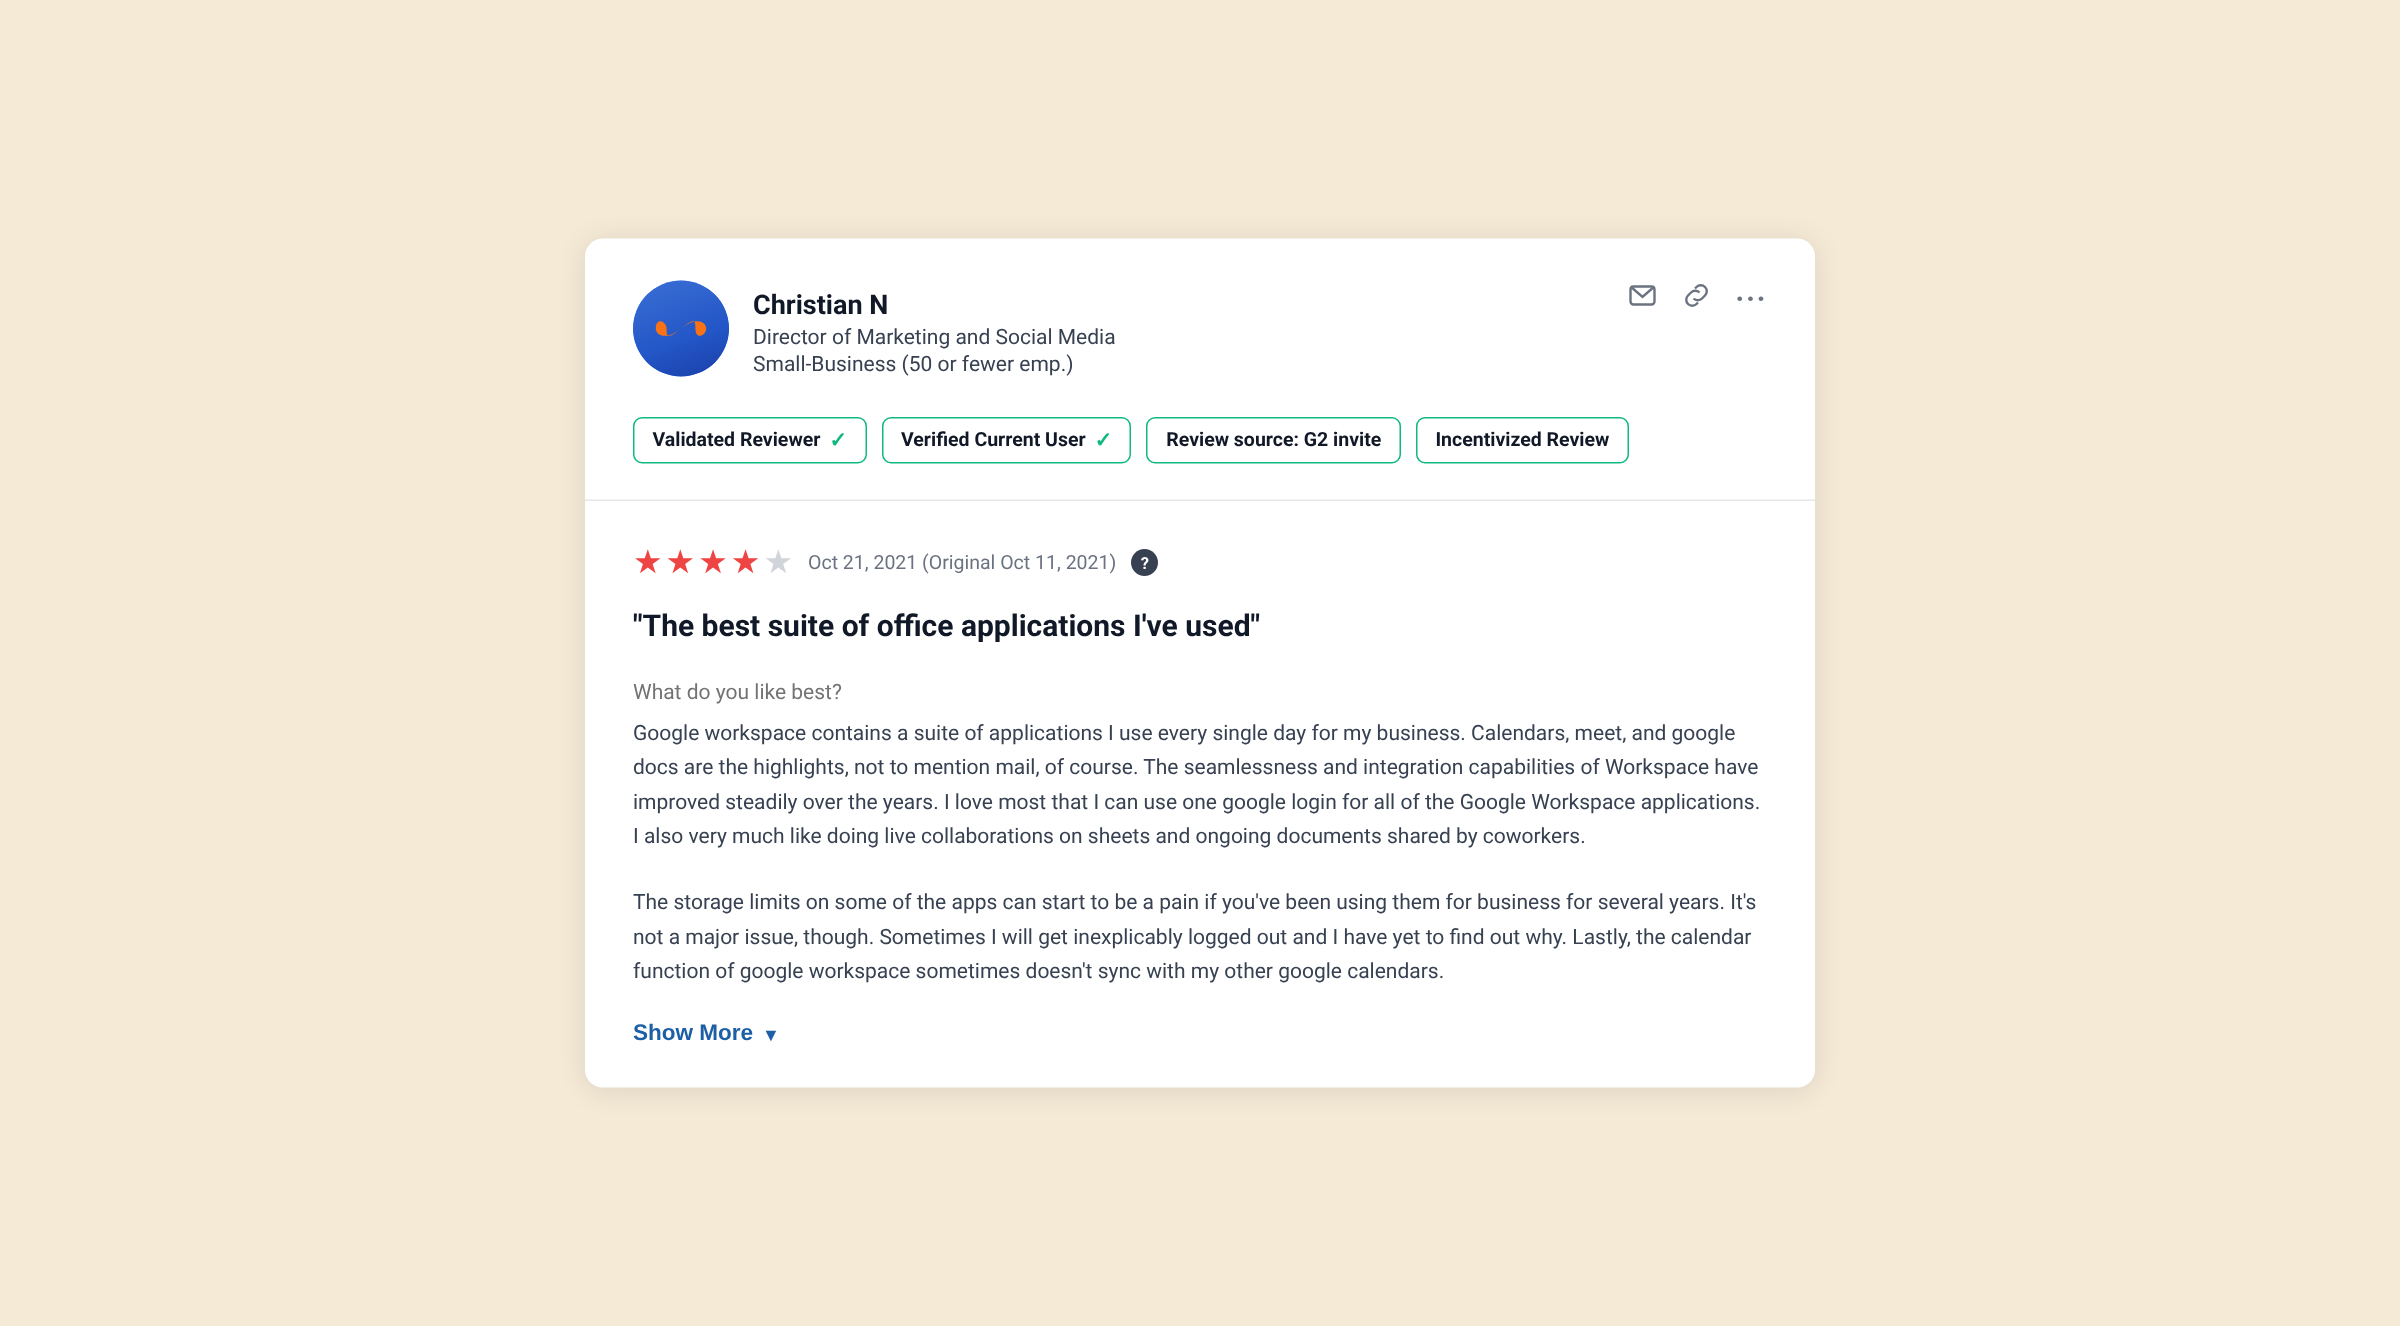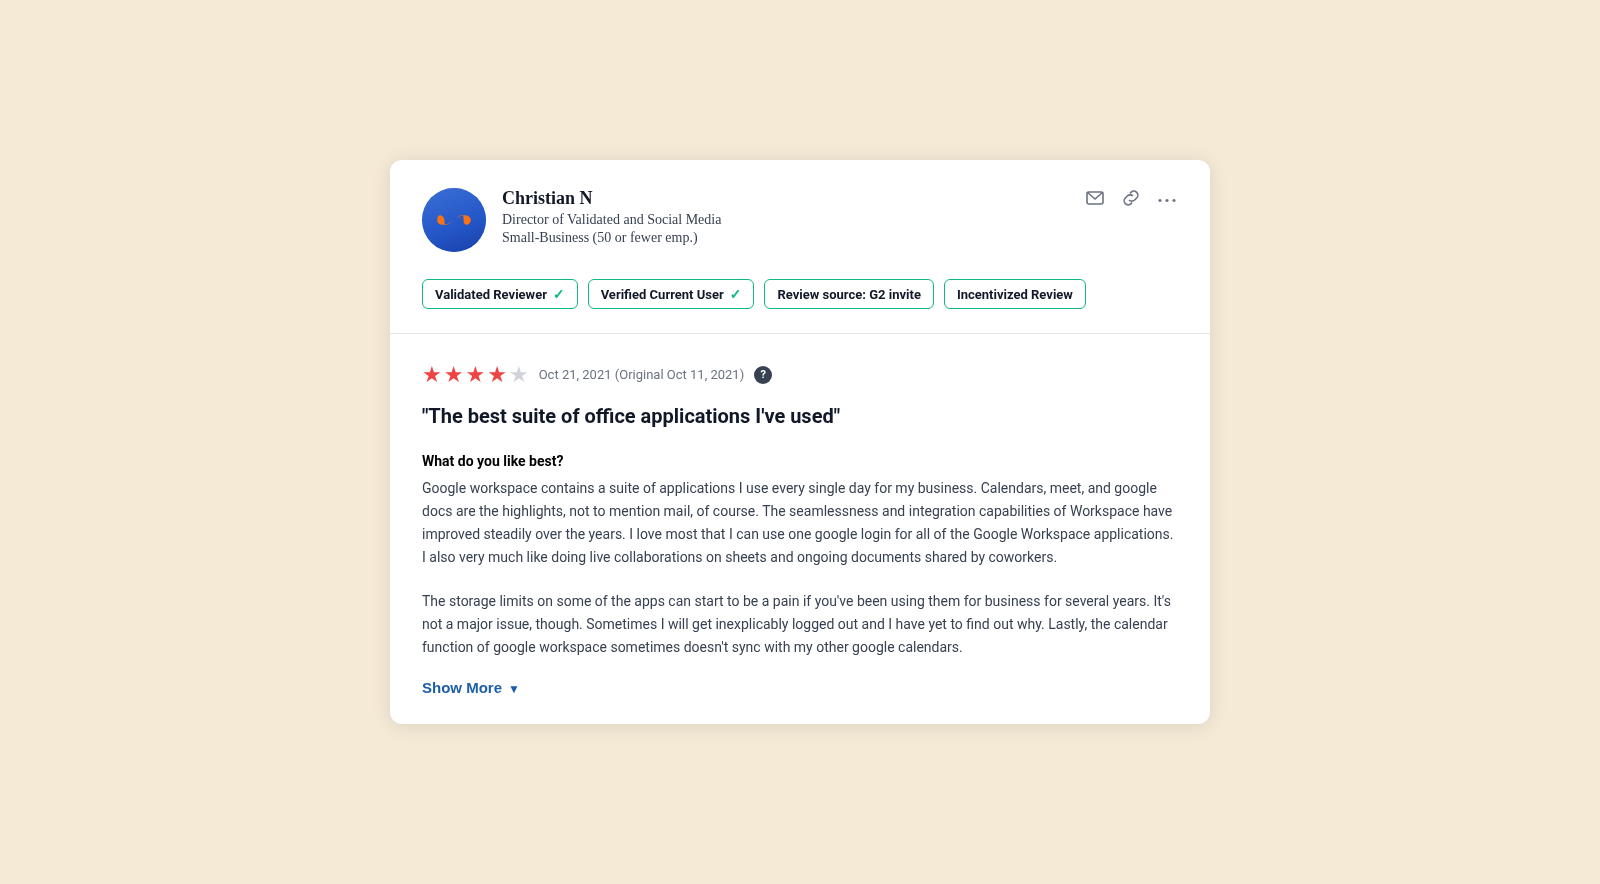--- a/index.html
+++ b/index.html
@@ -23,24 +23,23 @@
 
     
     .card-header {
       padding: 28px 32px 24px 32px;
       border-bottom: 1px solid #e5e7eb;
       position: relative;
     }
 
     .reviewer-row {
       display: flex;
-      align-items: flex-start;
+      align-items: flex-end;
       gap: 16px;
       margin-bottom: 27px;
-      font-family: Liberation Serif, serif;
     }
 
     .avatar {
       width: 64px;
       height: 64px;
       border-radius: 50%;
       background: linear-gradient(135deg, #3b82f6 0%, #1d4ed8 100%);
       display: flex;
       align-items: center;
       justify-content: center;
@@ -172,22 +171,22 @@
       margin-bottom: 24px;
       line-height: 1.3;
     }
 
     .review-section {
       margin-bottom: 20px;
     }
 
     .review-section-heading {
       font-size: 14px;
-      font-weight: 700;
-      color: #000000;
+      font-weight: 400;
+      color: #737373;
       margin-bottom: 8px;
     }
 
     .review-section-body {
       font-size: 14px;
       color: #374151;
       line-height: 1.65;
     }
 
     .show-more {
@@ -235,21 +234,21 @@
       <div class="avatar">
         <div class="avatar-inner">
 
           <svg width="40" height="24" viewBox="0 0 50 28">
             <path d="M13 14 C13 8 4 4 4 14 C4 20 13 24 25 14 C37 4 46 8 46 14 C46 20 37 24 37 14 C37 8 37 4 25 14 C13 24 13 20 13 14 Z" fill="#f97316" stroke="none"></path>
           </svg>
         </div>
       </div>
       <div class="reviewer-info">
         <div class="reviewer-name">Christian N</div>
-        <div class="reviewer-title">Director of Validated and Social Media</div>
+        <div class="reviewer-title">Director of Marketing and Social Media</div>
         <div class="reviewer-company">Small-Business (50 or fewer emp.)</div>
       </div>
     </div>
 
     <div class="badges-row">
       <div class="badge">
         <span>Validated Reviewer</span>
         <span class="badge-check">✓</span>
       </div>
       <div class="badge">

